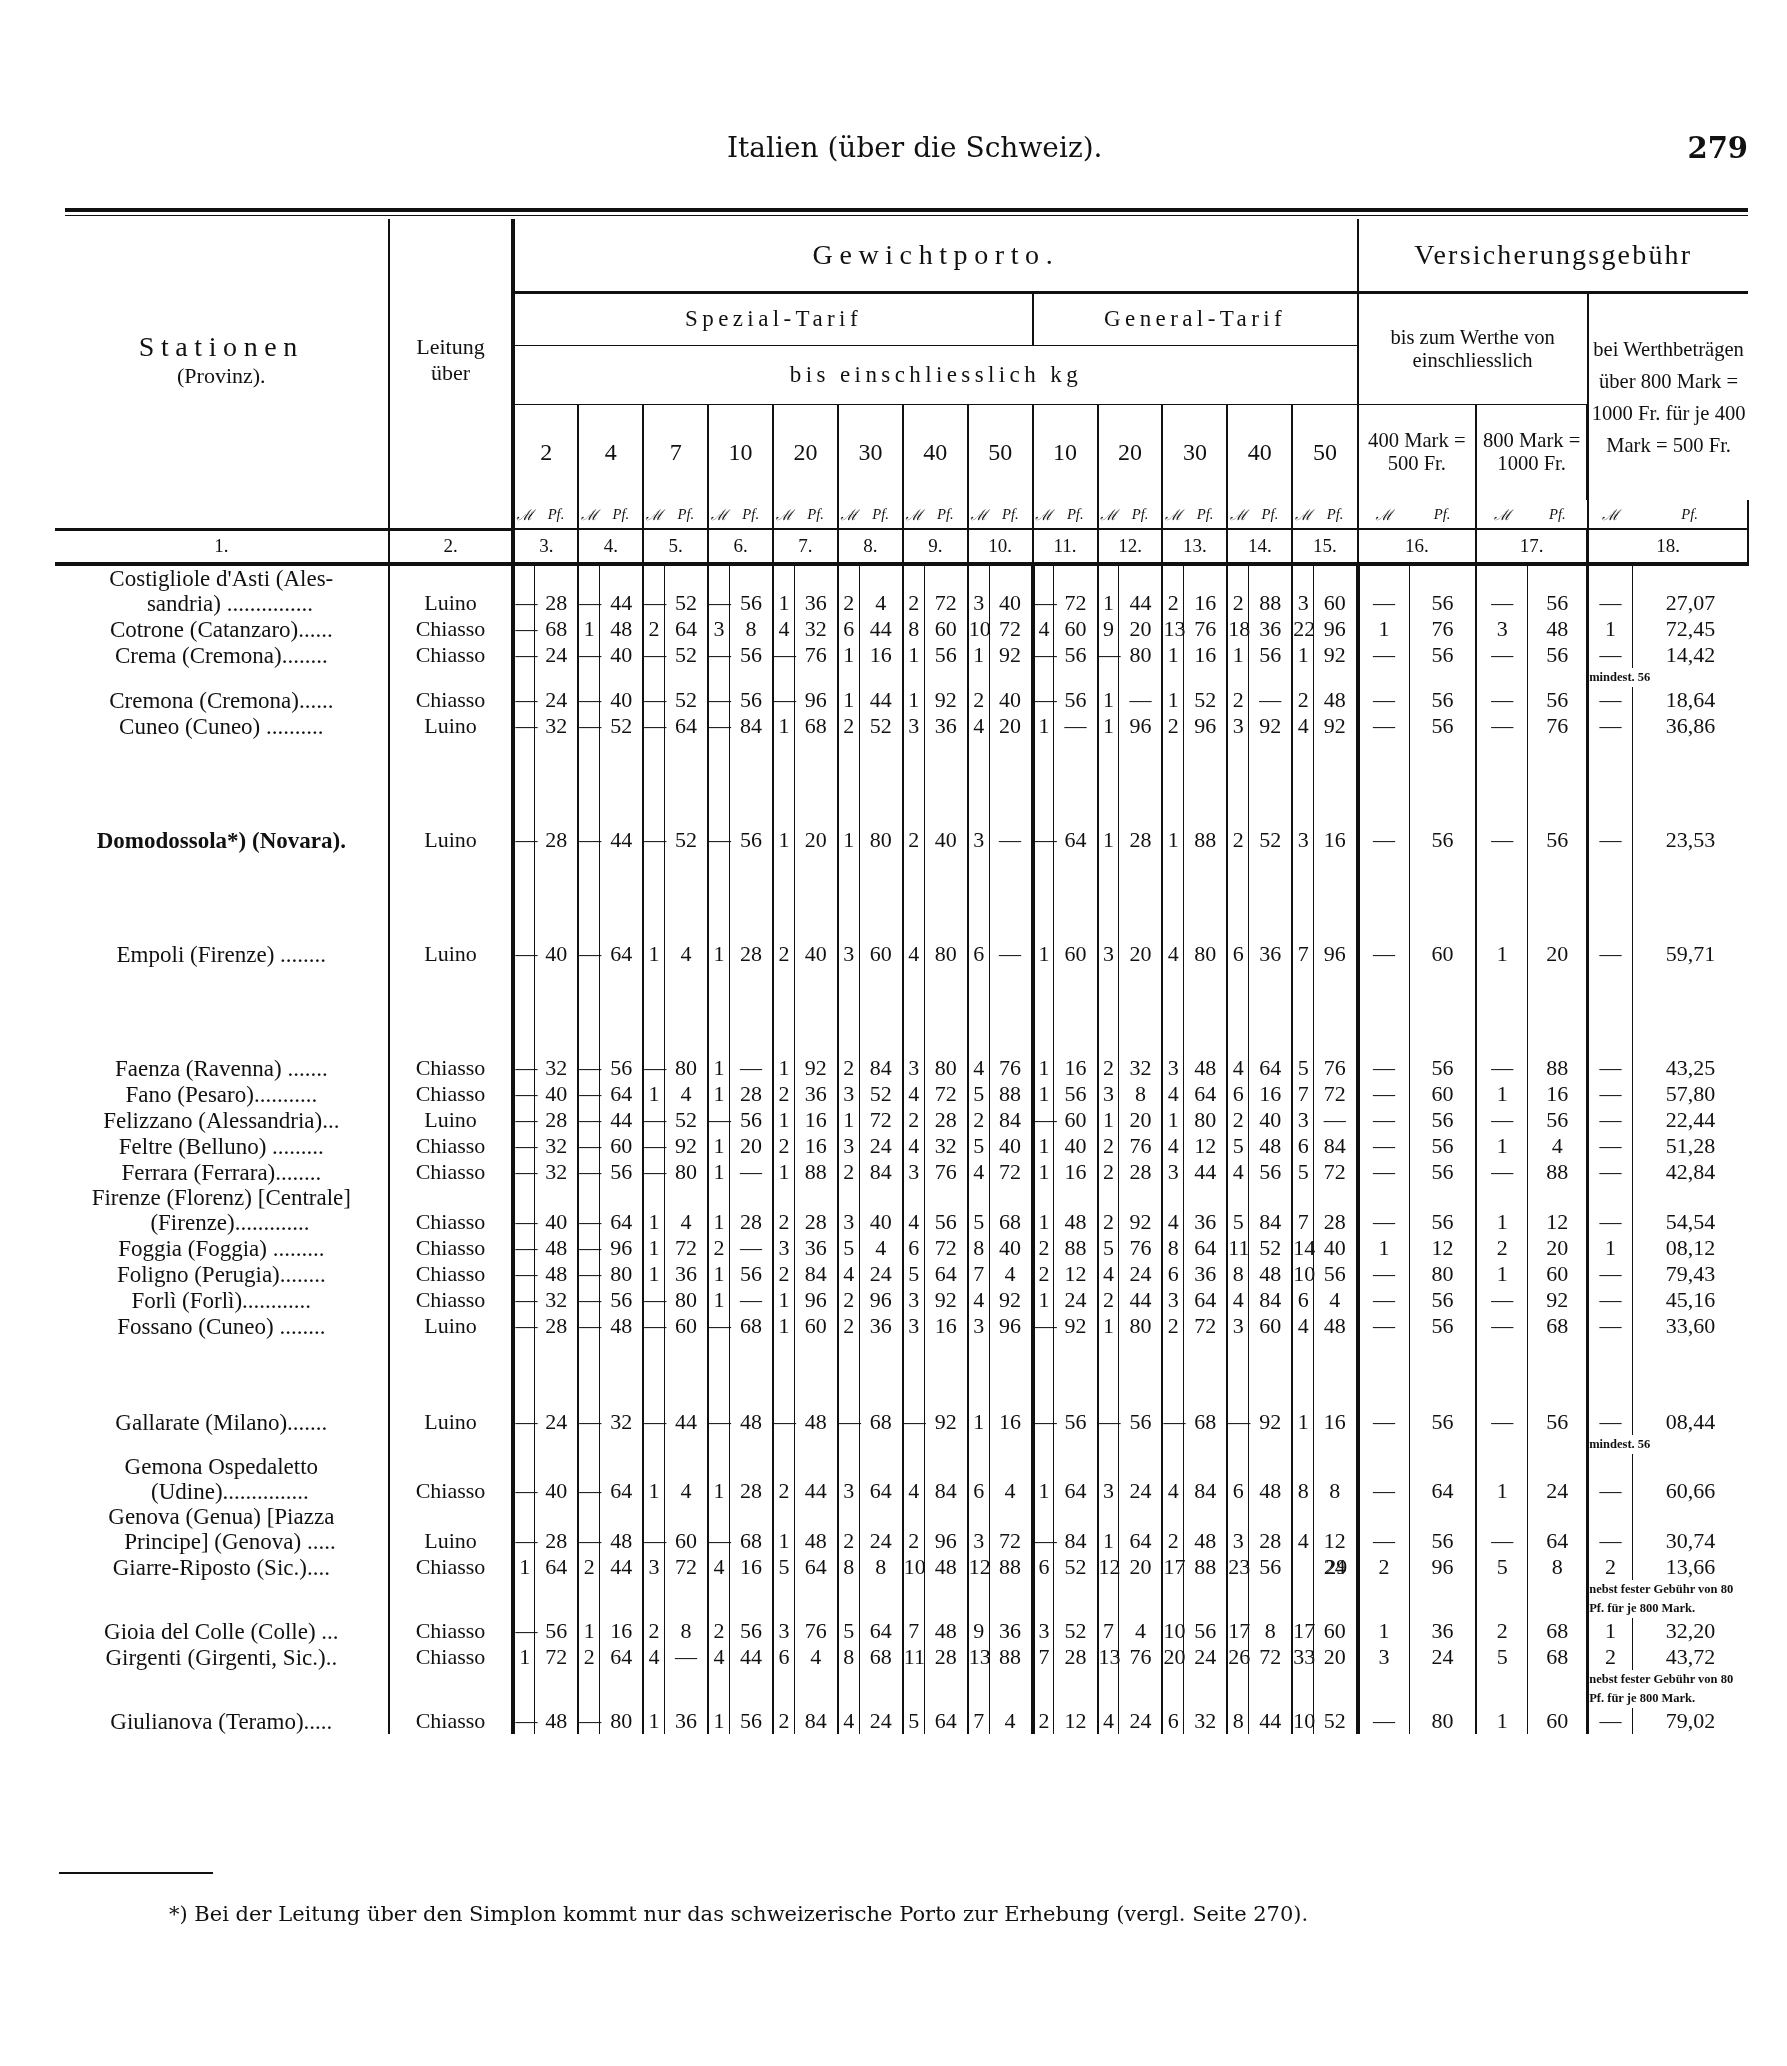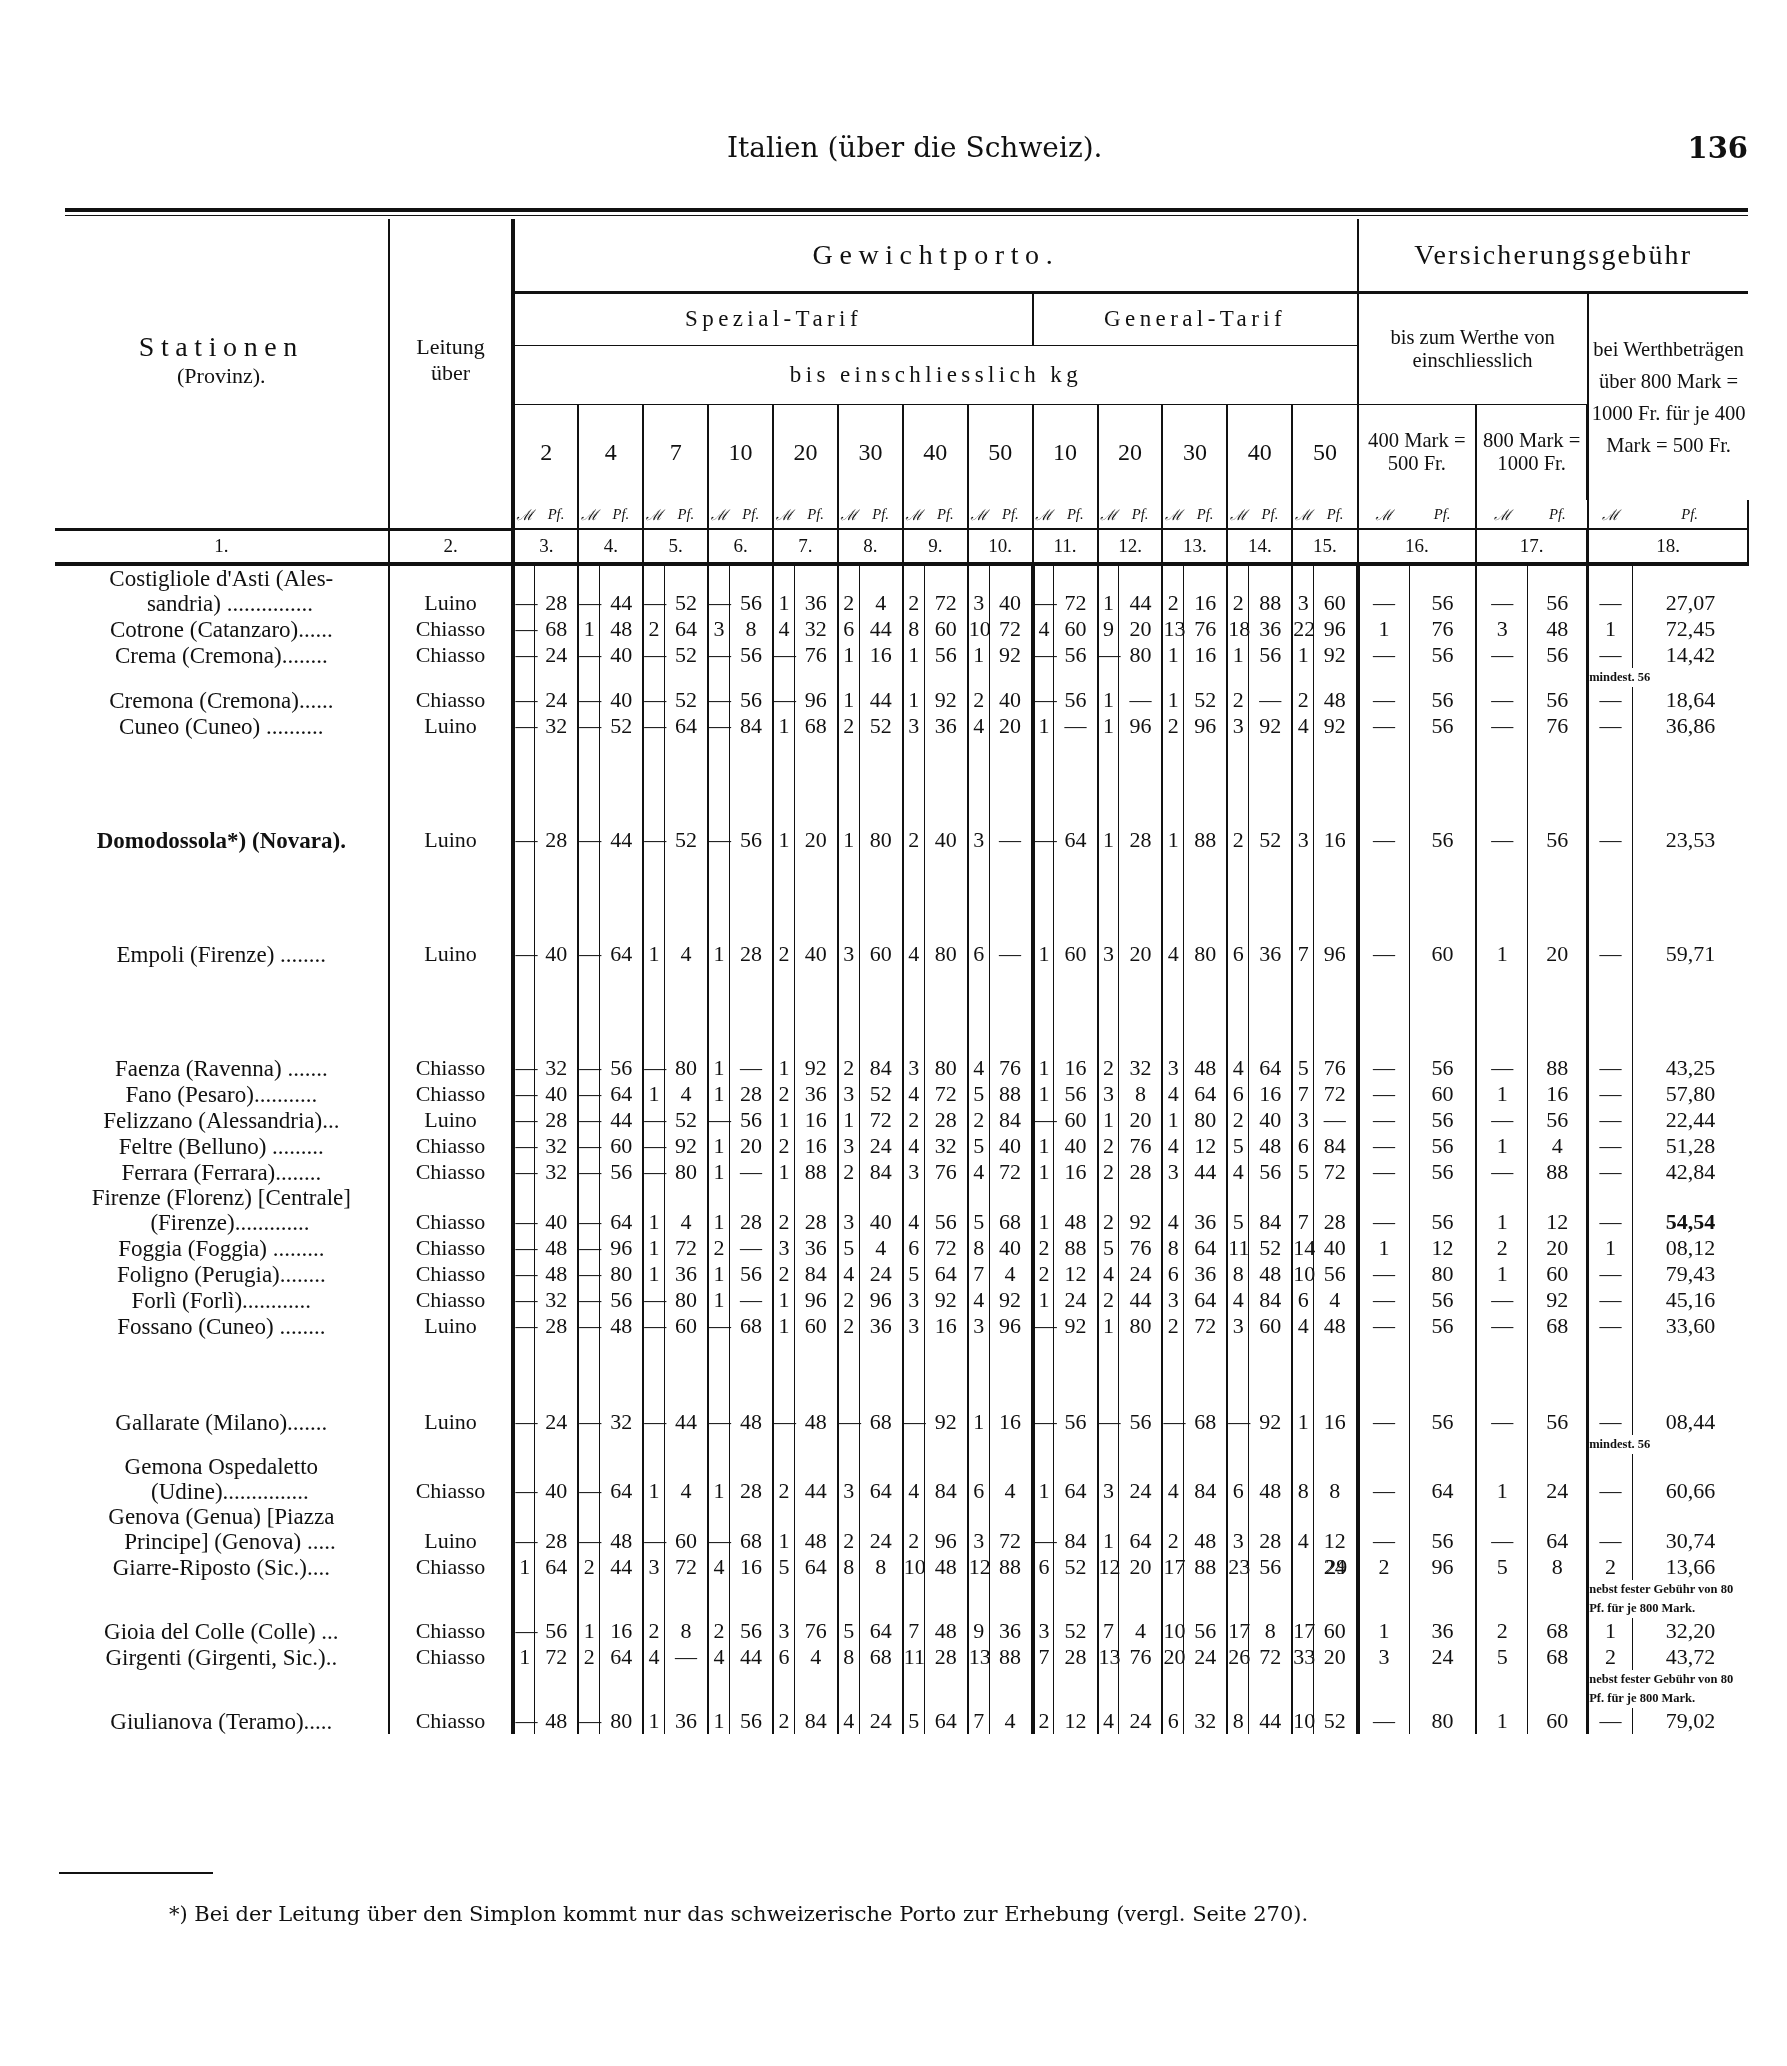--- a/index.html
+++ b/index.html
@@ -36,21 +36,21 @@
   .note{font-size:12.5px;font-weight:bold;display:block;text-align:left;line-height:19px;}
   tr.gap td{height:var(--h);}
   .footrule{position:absolute;left:59px;top:1872px;width:154px;border-top:2.2px solid #111;}
   .footnote{position:absolute;left:169px;top:1902px;font-size:21px;}
 </style>
 </head>
 <body>
 
 <div class="running-head">
   <span class="running-title">Italien (über die Schweiz).</span>
-  <span class="page-no">136</span>
+  <span class="page-no">279</span>
 </div>
 <div class="rule-top"></div>
 <div class="rule-top2"></div>
 
 <table class="tarif">
   <colgroup>
     <col style="width:329px">
       <col style="width:123px">
     <col style="width:21px">
       <col style="width:43px">
@@ -785,21 +785,21 @@
         <td class="p" style="vertical-align: bottom;">36</td>
         <td class="m" style="vertical-align: bottom;">5</td>
         <td class="p" style="vertical-align: bottom;">84</td>
         <td class="m" style="vertical-align: bottom;">7</td>
         <td class="p pG" style="vertical-align: bottom;">28</td>
         <td class="vm" style="vertical-align: bottom;">—</td>
         <td class="vp" style="vertical-align: bottom;">56</td>
         <td class="vm" style="vertical-align: bottom;">1</td>
         <td class="vp vpB" style="vertical-align: bottom;">12</td>
         <td class="wm" style="vertical-align: bottom;">—</td>
-        <td class="wp" style="vertical-align: bottom; font-weight: bold;">54,54</td>
+        <td class="wp" style="vertical-align: bottom;">54,54</td>
       </tr>
       <tr style="vertical-align: bottom;">
         <td class="name" style="vertical-align: bottom;">Foggia (Foggia) .........</td>
         <td class="via" style="vertical-align: bottom;">Chiasso</td>
         <td class="m" style="vertical-align: bottom;">—</td>
         <td class="p" style="vertical-align: bottom;">48</td>
         <td class="m" style="vertical-align: bottom;">—</td>
         <td class="p" style="vertical-align: bottom;">96</td>
         <td class="m" style="vertical-align: bottom;">1</td>
         <td class="p" style="vertical-align: bottom;">72</td>

